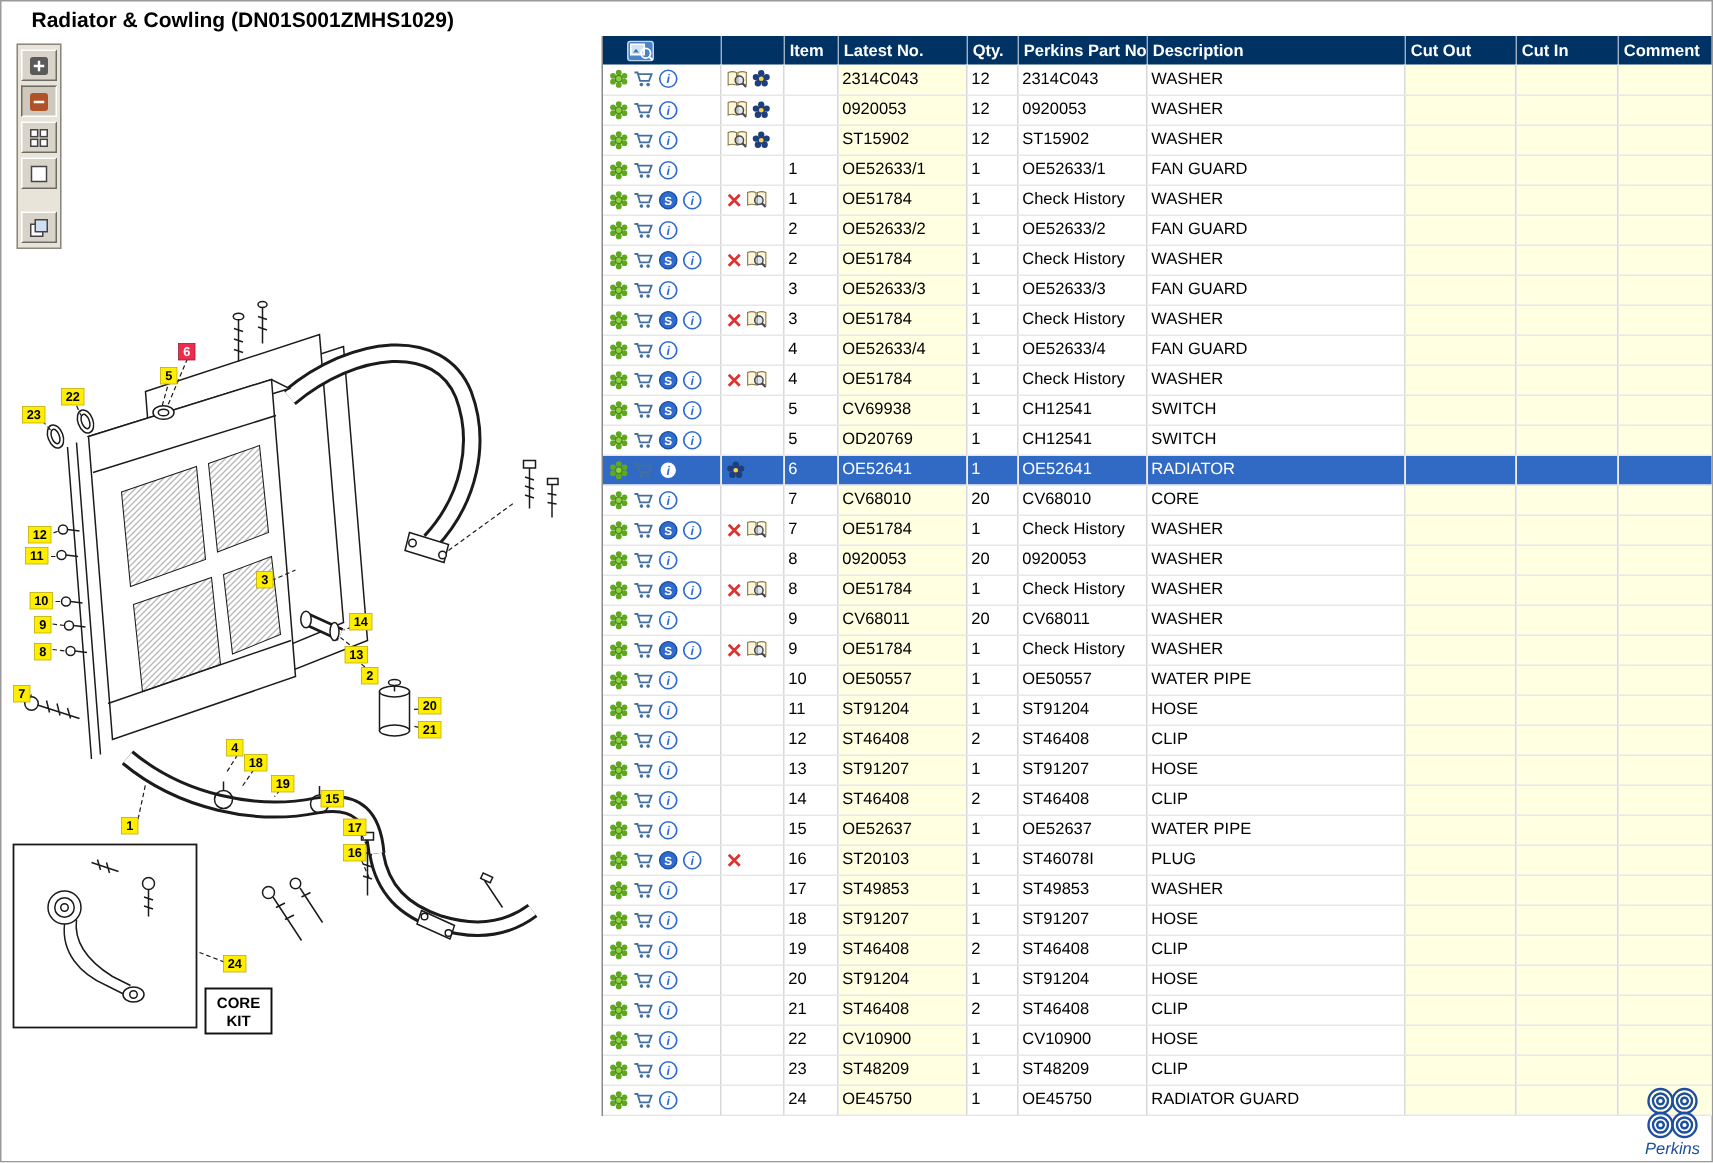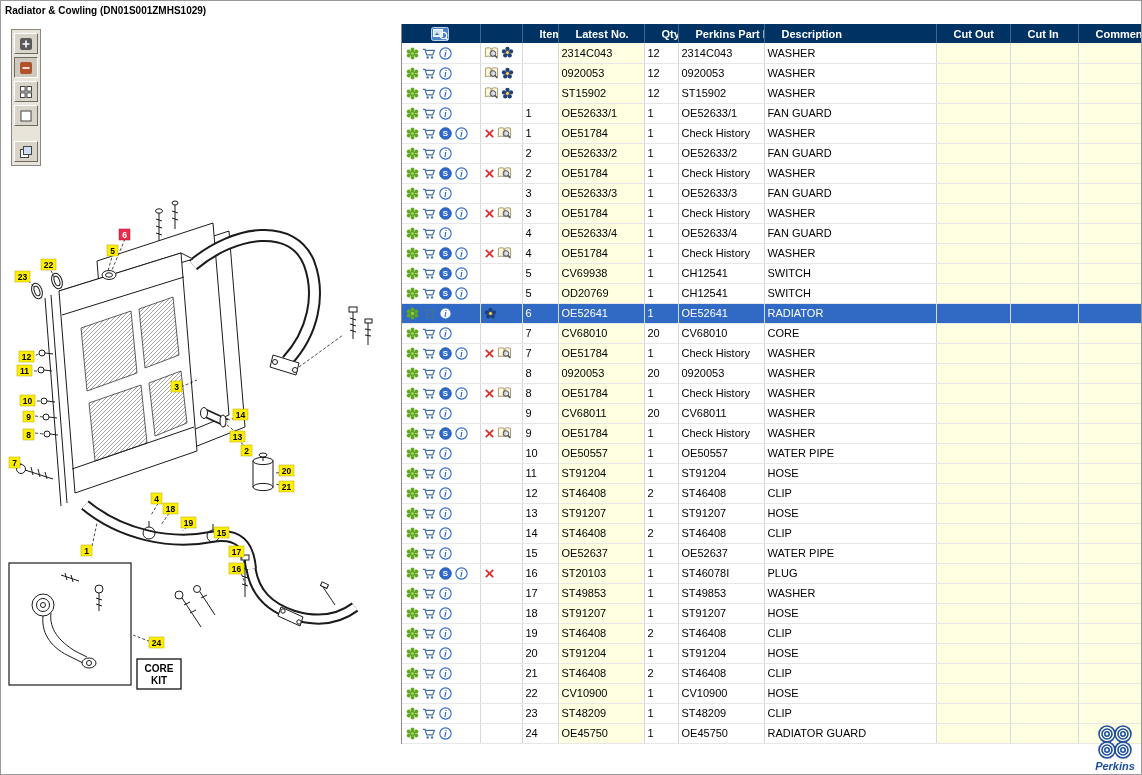--- a/index.html
+++ b/index.html
@@ -1,49 +1,49 @@
 <!DOCTYPE html>
 <html><head>
 <meta charset="utf-8">
 <style>
   * { margin:0; padding:0; box-sizing:border-box; }
   html,body { background:#f4f4f4; }
   body { font-family:"Liberation Sans", sans-serif; }
   .app { position:relative; width:1142px; height:775px; background:#fff; border:1px solid #9a9a9a; overflow:hidden; }
 
-  .title { position:absolute; top:4px; left:4px; font-size:10px; font-weight:bold; color:#000; white-space:nowrap;text-align:center; }
+  .title { position:absolute; top:4px; left:20px; font-size:14px; font-weight:bold; color:#000; white-space:nowrap;text-align:center; }
 
   .diagram-wrap { position:absolute; left:0; top:22px; width:400px; height:753px; }
   svg.diagram { display:block; }
   svg text { font-family:"Liberation Sans", sans-serif; }
 
   .toolbar { position:absolute; left:10px; top:6px; width:30px; background:#e8e4da; border:1px solid #8a887e;
              padding:3px 2px; display:flex; flex-direction:column; gap:3px; align-items:center; }
   .tbtn { width:24px; height:21px; background:#d8d4ca; border:1px solid; border-color:#ffffff #6e6c62 #6e6c62 #ffffff;
           display:flex; align-items:center; justify-content:center; cursor:pointer; }
   .tbtn.active { border-color:#6e6c62 #ffffff #ffffff #6e6c62; background:#cfc9bd; }
   .tbtn.gap { margin-top:12px; }
   .ic { display:inline-block; vertical-align:middle; line-height:0; }
 
   .table-wrap { position:absolute; left:400px; top:23px; border-left:1px solid #8a8a8a; background:#fff; }
   table { border-collapse:collapse; table-layout:fixed; width:742px; font-size:11px; color:#000; }
-  th { background:#003264; color:#fff; font-weight:bold; text-align:left; height:19px; padding:0 17px;
+  th { background:#003264; color:#fff; font-weight:bold; text-align:left; height:19px; padding:0 4px;
        border-right:1px solid #40658f; font-size:11px; white-space:nowrap; overflow:hidden; }
   td { height:20px; padding:0 3px; border-right:1px solid #d8d8d8; border-bottom:1px solid #e7e7e7;
        white-space:nowrap; overflow:hidden; background:#fff; }
   td.c-icons { padding-left:4px; }
   .c-icons .ic { margin-right:3px; }
   .c-extra .ic { margin-right:2px; }
   td.c-parts, td.c-cutout, td.c-cutin, td.c-comment { background:#ffffe1; }
   tr[data-name="table-row"] { cursor:pointer; }
   tr.sel td { background:#316ac5; color:#fff; }
   .hbtn { display:inline-block; margin-left:12px; cursor:pointer; line-height:0; }
 
   .logo { position:absolute; right:3px; bottom:2px; text-align:center; }
-  .logo-text { color:#1d4ea0; font-weight:bold; font-style:italic; font-size:11px; margin-top:-2px; }
+  .logo-text { color:#1d4ea0; font-weight:normal; font-style:italic; font-size:11px; margin-top:-2px; }
 </style>
 </head>
 <body>
 
 <div class="app" data-name="epc-window">
 
   <div class="title" data-name="page-title">Radiator &amp; Cowling (DN01S001ZMHS1029)</div>
 
   <div class="diagram-wrap" data-name="diagram-panel">
     <svg class="diagram" width="400" height="753" viewBox="0 0 400 753" data-name="parts-diagram">

